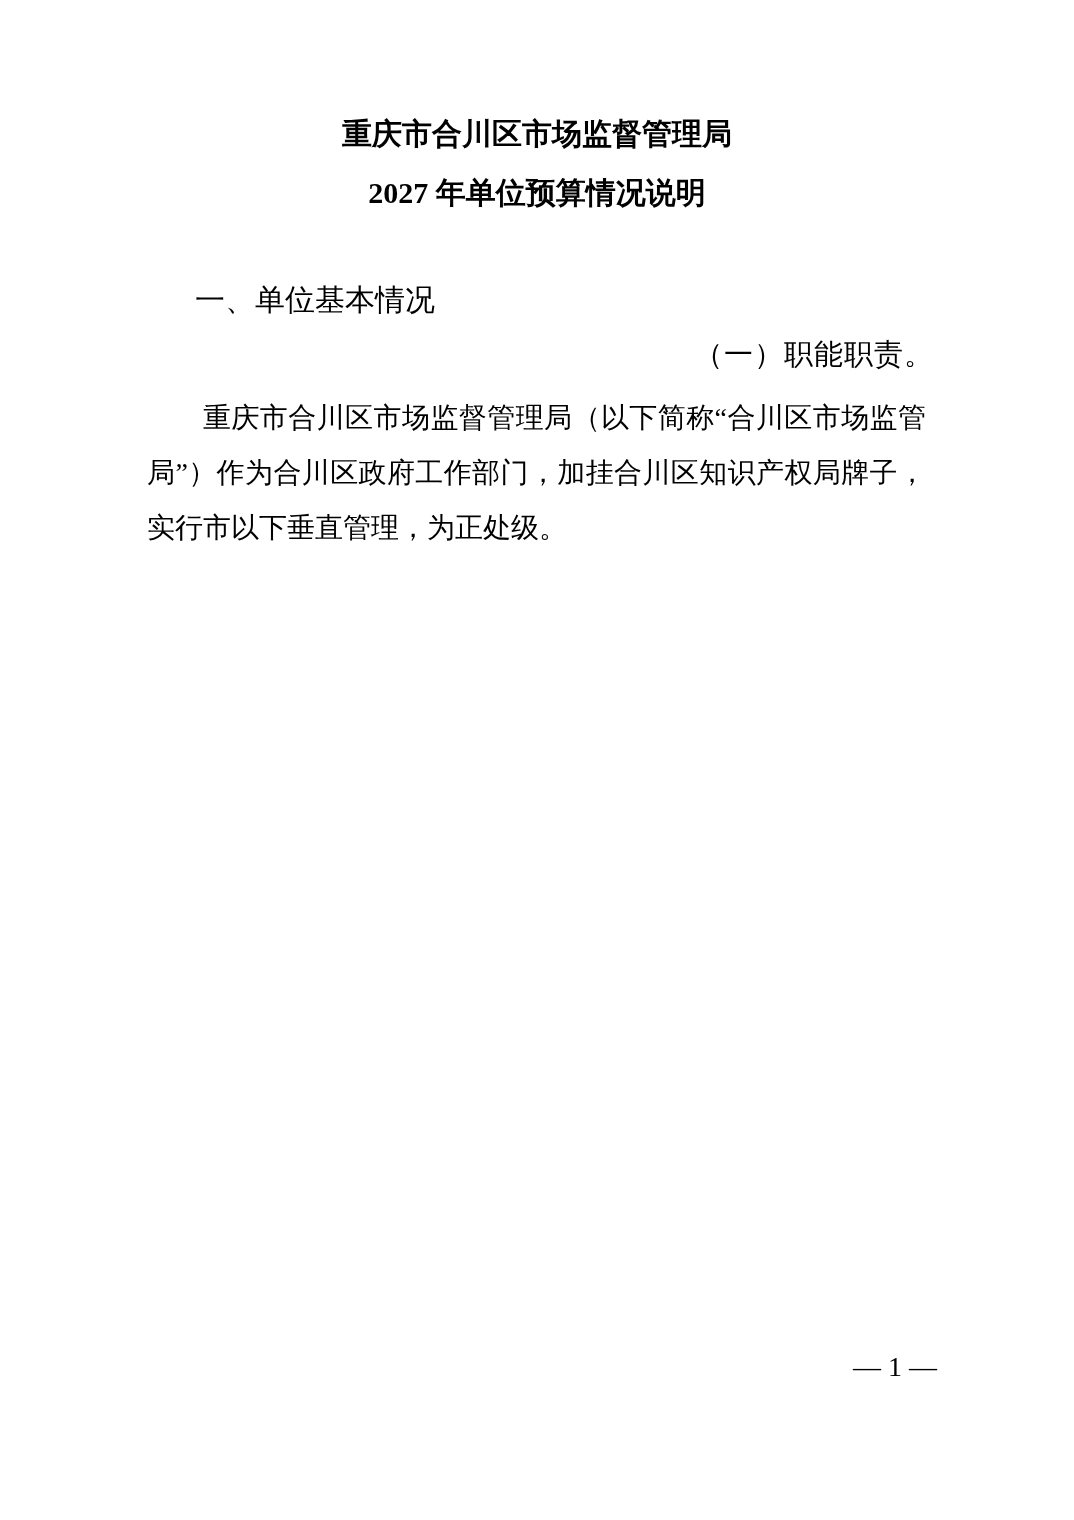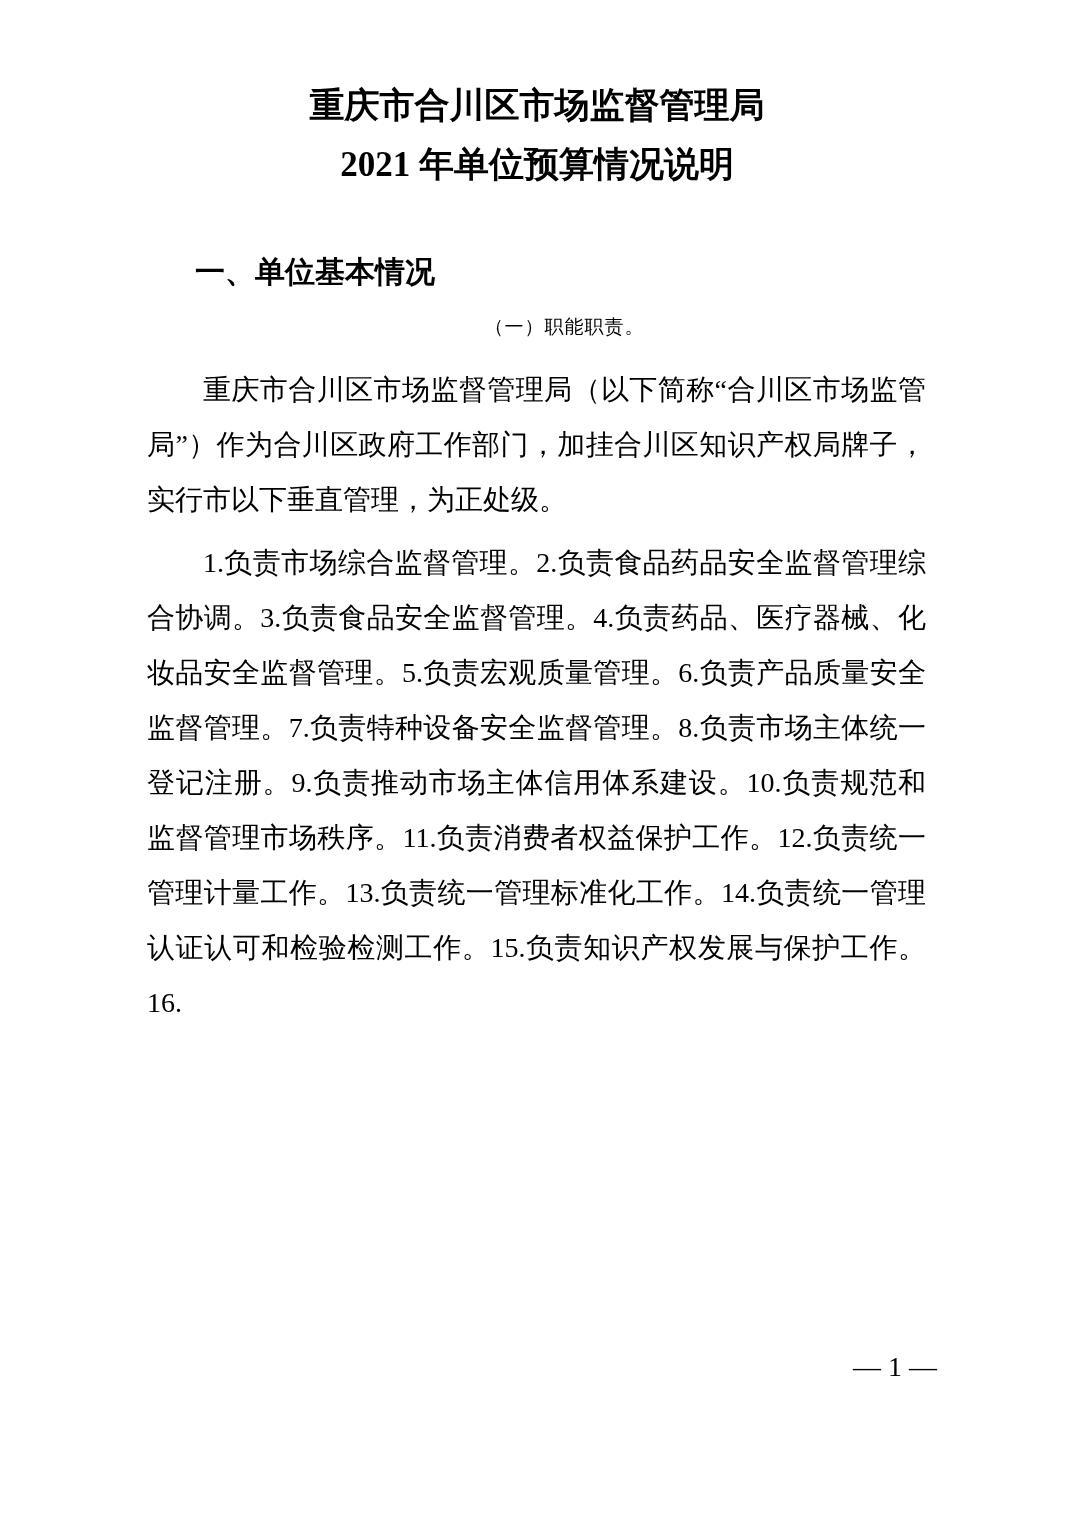--- a/index.html
+++ b/index.html
@@ -13,56 +13,56 @@
     height: 1520px;
     margin: 0 auto;
     background: #ffffff;
     color: #000000;
     font-family: "Liberation Serif", serif;
     overflow: hidden;
     box-sizing: border-box;
   }
   .doc-title {
     margin: 0;
-    padding-top: 76px;
+    padding-top: 104px;
     text-align: center;
     font-family: "Liberation Serif", serif;
     font-weight: 700;
-    font-size: 35px;
+    font-size: 30px;
     line-height: 59px;
     letter-spacing: 0;
   }
   .doc-title .title-line {
     display: block;
   }
   .content {
     margin: 50px 0 0 139px;
     width: 795px;
     font-size: 28px;
     line-height: 55px;
     text-align: justify;
     text-justify: inter-ideograph;
   }
   .section-heading {
     margin: 0;
     font-family: "Liberation Sans", sans-serif;
-    font-weight: 700;
+    font-weight: 400;
     font-size: 30px;
     line-height: 55px;
     text-indent: 56px;
     text-align: left;
   }
   .subsection-heading {
     margin: 0;
     font-family: "Liberation Serif", serif;
     font-weight: 400;
-    font-size: 19px;
+    font-size: 29px;
     line-height: 55px;
     text-indent: 56px;
-    text-align: center;
+    text-align: right;
     letter-spacing: 1px;
   }
   .content p {
     margin: 8px;
     text-indent: 2em;
   }
   .page-footer {
     position: absolute;
     top: 1350px;
     right: 137px;
@@ -71,29 +71,28 @@
     font-family: "Liberation Serif", serif;
   }
 </style>
 </head>
 <body>
 
 <div class="page">
 
   <h1 class="doc-title">
     <span class="title-line">重庆市合川区市场监督管理局</span>
-    <span class="title-line">2021 年单位预算情况说明</span>
+    <span class="title-line">2027 年单位预算情况说明</span>
   </h1>
 
   <main class="content">
     <h2 class="section-heading">一、单位基本情况</h2>
 
     <h3 class="subsection-heading">（一）职能职责。</h3>
 
     <p>重庆市合川区市场监督管理局（以下简称“合川区市场监管局”）作为合川区政府工作部门，加挂合川区知识产权局牌子，实行市以下垂直管理，为正处级。</p>
 
 
-    <p>1.负责市场综合监督管理。2.负责食品药品安全监督管理综合协调。3.负责食品安全监督管理。4.负责药品、医疗器械、化妆品安全监督管理。5.负责宏观质量管理。6.负责产品质量安全监督管理。7.负责特种设备安全监督管理。8.负责市场主体统一登记注册。9.负责推动市场主体信用体系建设。10.负责规范和监督管理市场秩序。11.负责消费者权益保护工作。12.负责统一管理计量工作。13.负责统一管理标准化工作。14.负责统一管理认证认可和检验检测工作。15.负责知识产权发展与保护工作。16.</p>
   </main>
 
   <div class="page-footer">— 1 —</div>
 
 </div>
 
 </body></html>

